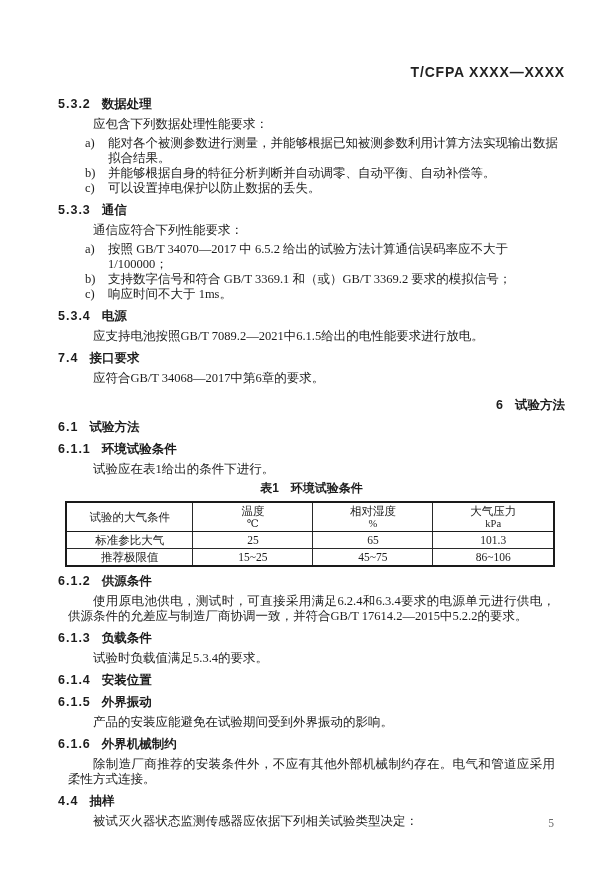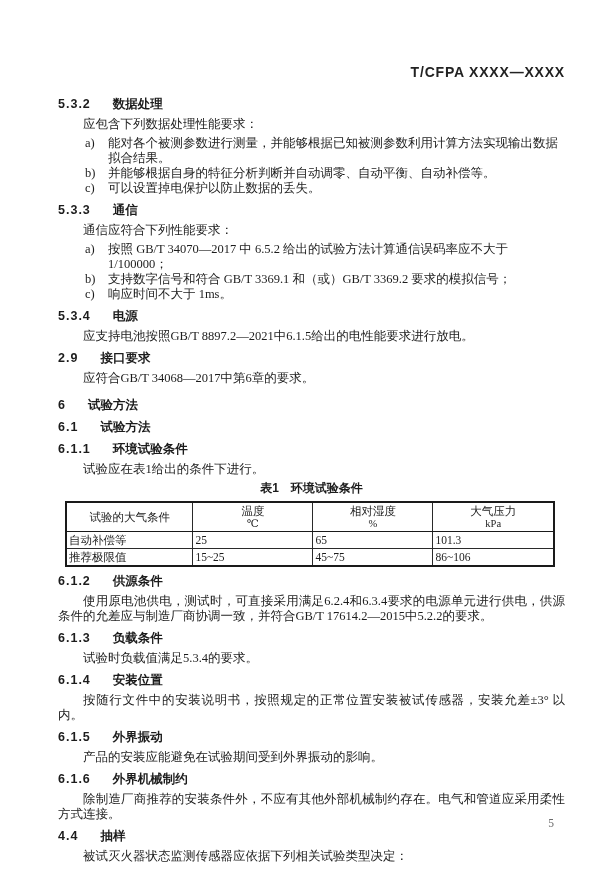--- a/index.html
+++ b/index.html
@@ -29,24 +29,24 @@
     line-height:15px;
     color:#1c1c1c;
   }
   .clause {
     font-family:"Liberation Sans","DejaVu Sans",sans-serif;
     font-weight:bold;
     font-size:12.5px;
     line-height:15px;
     margin:7px 0 5px;
   }
-  .clause.lvl1 { margin-top:12px; }
-  .clause-num { margin-right:22px; letter-spacing:1px; }
+  .clause.lvl1 { margin-top:12px;text-align:right; }
+  .clause-num { margin-right:11px; letter-spacing:1px; }
   .para {
-    margin:0 0 4px;
+    margin:0 10px 4px;
     text-indent:25px;
     text-align:justify;
   }
   .list { margin:0 0 3px; }
   .li {
     position:relative;
     padding-left:50px;
     line-height:15px;
   }
   .li-label { position:absolute; left:27px; }
@@ -56,20 +56,21 @@
     font-size:12px;
     text-align:center;
     margin:3px 0 5px;
   }
   .tbl-title .tbl-label { margin-right:12px; }
   .env-table {
     width:490px;
     margin-left:7px;
     border-collapse:collapse;
     border:2px solid #1a1a1a;
+    text-align:center;
     font-size:11.5px;
     margin-bottom:7px;
   }
   .env-table th, .env-table td {
     border:1px solid #2a2a2a;
     padding:1px 2px;
     font-weight:normal;
     vertical-align:middle;
   }
   .env-table th:nth-child(1), .env-table td:nth-child(1) { width:26%; }
@@ -106,22 +107,22 @@
         <div class="li"><span class="li-label">c)</span><span class="li-text">可以设置掉电保护以防止数据的丢失。</span></div>
       </div>
       <div class="clause lvl3"><span class="clause-num">5.3.3</span><span class="clause-title">通信</span></div>
       <p class="para">通信应符合下列性能要求：</p>
       <div class="list">
         <div class="li"><span class="li-label">a)</span><span class="li-text">按照 GB/T 34070—2017 中 6.5.2 给出的试验方法计算通信误码率应不大于 1/100000；</span></div>
         <div class="li"><span class="li-label">b)</span><span class="li-text">支持数字信号和符合 GB/T 3369.1 和（或）GB/T 3369.2 要求的模拟信号；</span></div>
         <div class="li"><span class="li-label">c)</span><span class="li-text">响应时间不大于 1ms。</span></div>
       </div>
       <div class="clause lvl3"><span class="clause-num">5.3.4</span><span class="clause-title">电源</span></div>
-      <p class="para">应支持电池按照GB/T 8897.2—2021中6.1.5给出的电性能要求进行放电。</p>
-      <div class="clause lvl2"><span class="clause-num">2.9</span><span class="clause-title">接口要求</span></div>
+      <p class="para">应支持电池按照GB/T 7089.2—2021中6.1.5给出的电性能要求进行放电。</p>
+      <div class="clause lvl2"><span class="clause-num">7.4</span><span class="clause-title">接口要求</span></div>
       <p class="para">应符合GB/T 34068—2017中第6章的要求。</p>
       <div class="clause lvl1"><span class="clause-num">6</span><span class="clause-title">试验方法</span></div>
       <div class="clause lvl2"><span class="clause-num">6.1</span><span class="clause-title">试验方法</span></div>
       <div class="clause lvl3"><span class="clause-num">6.1.1</span><span class="clause-title">环境试验条件</span></div>
       <p class="para">试验应在表1给出的条件下进行。</p>
       <div class="tbl-title"><span class="tbl-label">表1</span><span class="tbl-caption">环境试验条件</span></div>
       <table class="env-table">
         <thead>
           <tr>
             <th>
@@ -136,39 +137,38 @@
               <div class="hunit">%</div>
             </th>
             <th>
               <div class="hname">大气压力</div>
               <div class="hunit">kPa</div>
             </th>
           </tr>
         </thead>
         <tbody>
           <tr>
-            <td>自动补偿等</td>
+            <td>标准参比大气</td>
             <td>25</td>
             <td>65</td>
             <td>101.3</td>
           </tr>
           <tr>
             <td>推荐极限值</td>
             <td>15~25</td>
             <td>45~75</td>
             <td>86~106</td>
           </tr>
         </tbody>
       </table>
       <div class="clause lvl3"><span class="clause-num">6.1.2</span><span class="clause-title">供源条件</span></div>
       <p class="para">使用原电池供电，测试时，可直接采用满足6.2.4和6.3.4要求的电源单元进行供电，供源条件的允差应与制造厂商协调一致，并符合GB/T 17614.2—2015中5.2.2的要求。</p>
       <div class="clause lvl3"><span class="clause-num">6.1.3</span><span class="clause-title">负载条件</span></div>
       <p class="para">试验时负载值满足5.3.4的要求。</p>
       <div class="clause lvl3"><span class="clause-num">6.1.4</span><span class="clause-title">安装位置</span></div>
-      <p class="para">按随行文件中的安装说明书，按照规定的正常位置安装被试传感器，安装允差±3° 以内。</p>
       <div class="clause lvl3"><span class="clause-num">6.1.5</span><span class="clause-title">外界振动</span></div>
       <p class="para">产品的安装应能避免在试验期间受到外界振动的影响。</p>
       <div class="clause lvl3"><span class="clause-num">6.1.6</span><span class="clause-title">外界机械制约</span></div>
       <p class="para">除制造厂商推荐的安装条件外，不应有其他外部机械制约存在。电气和管道应采用柔性方式连接。</p>
       <div class="clause lvl2"><span class="clause-num">4.4</span><span class="clause-title">抽样</span></div>
       <p class="para">被试灭火器状态监测传感器应依据下列相关试验类型决定：</p>
     </main>
 
   <div class="page-footer">
     <span>5</span>

